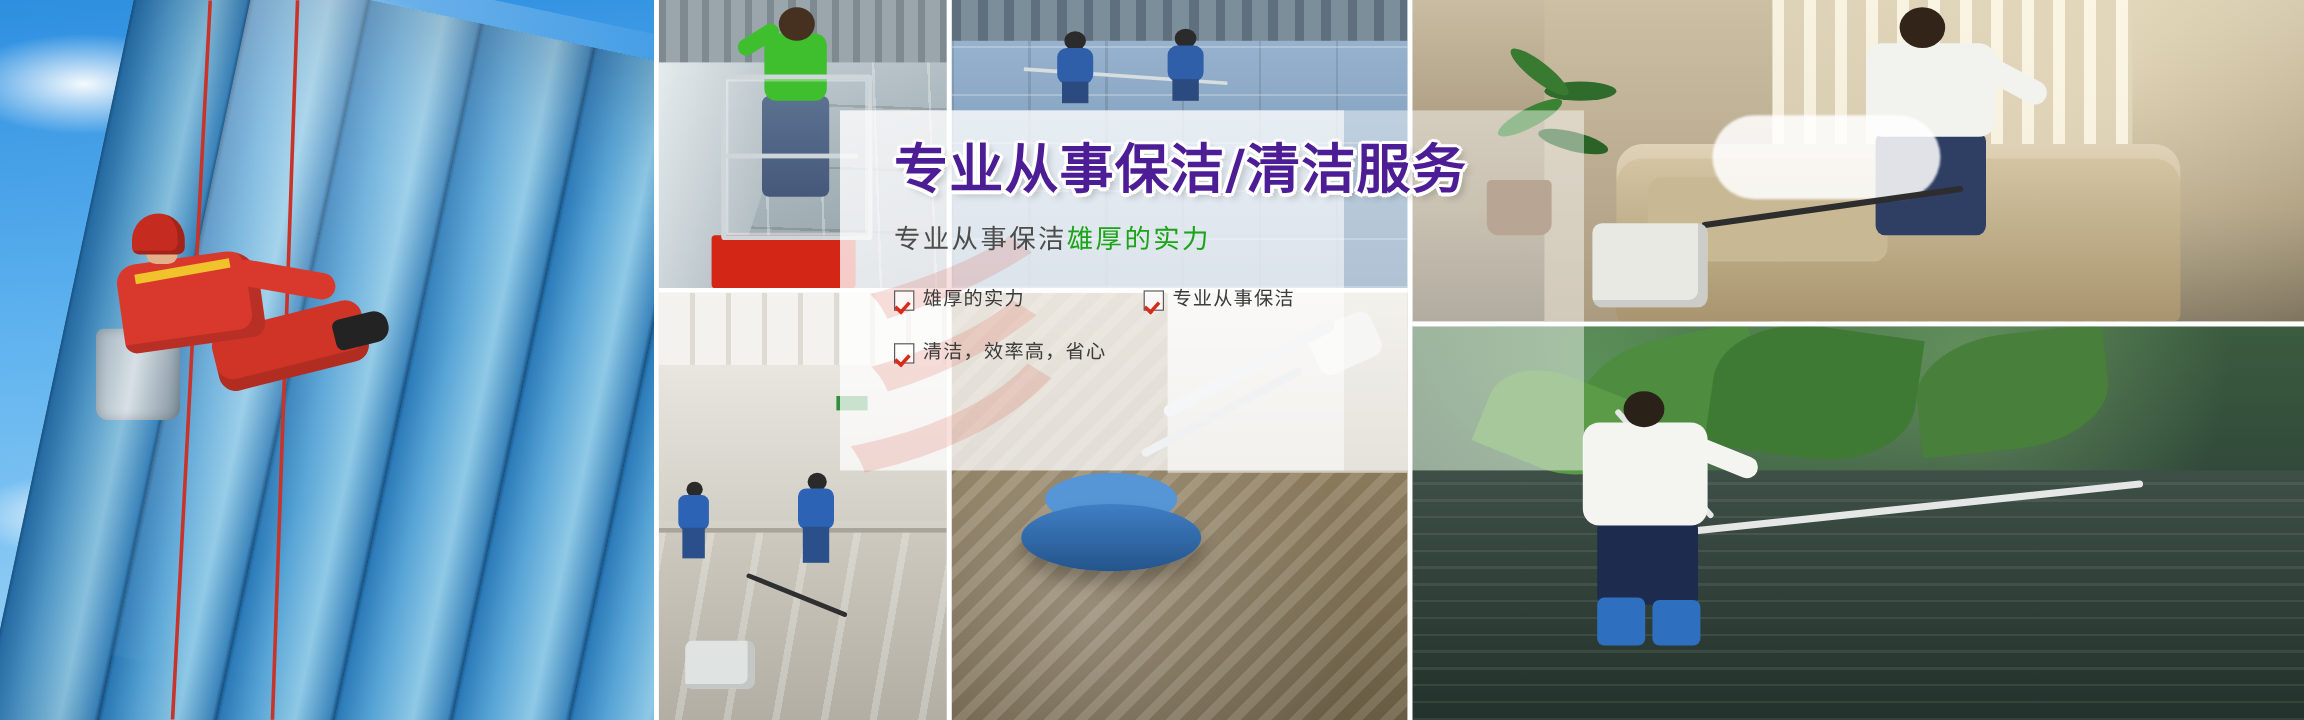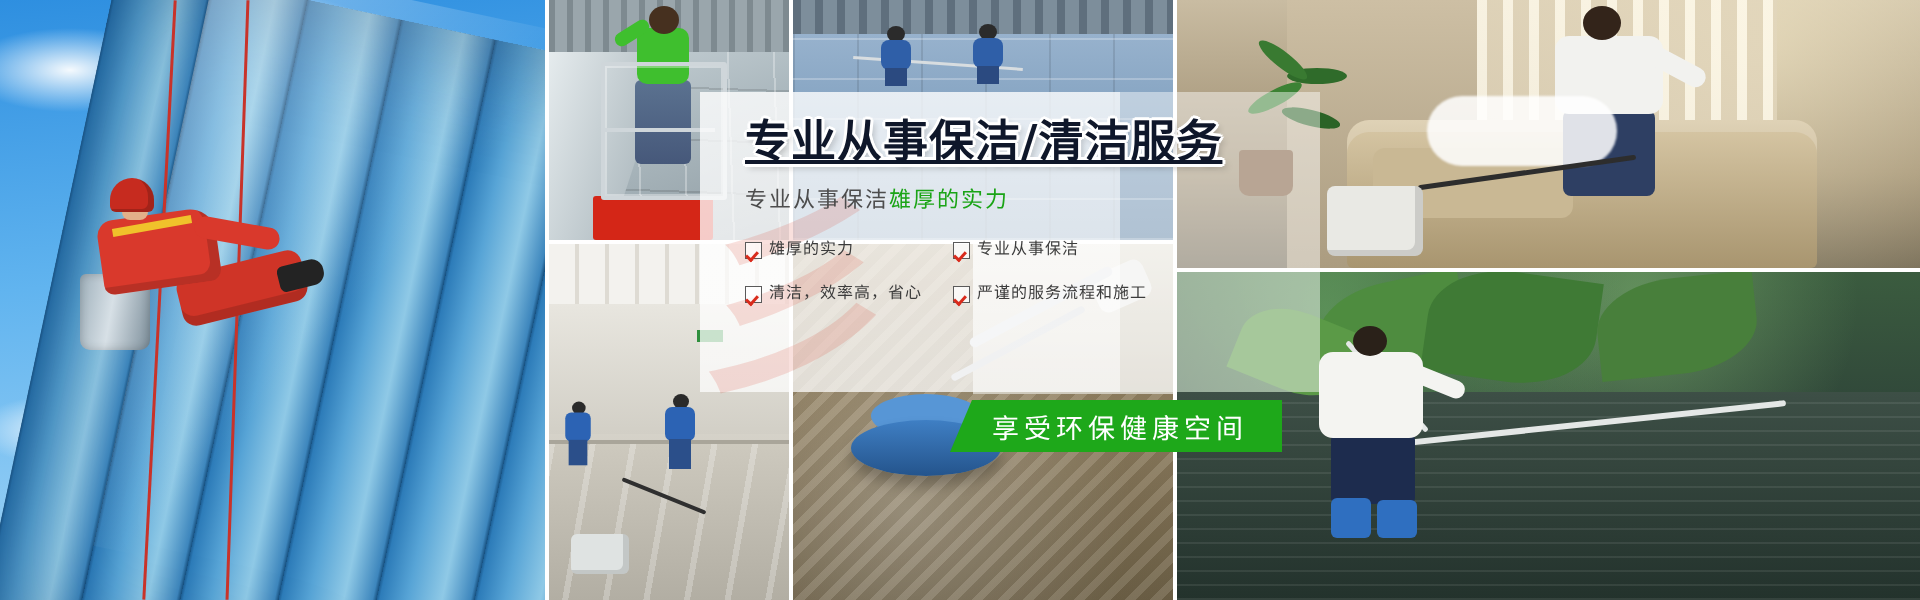--- a/index.html
+++ b/index.html
@@ -198,28 +198,27 @@
     font-size:210px;line-height:1;color:rgba(215,60,45,.16);
     font-family:"DejaVu Sans","Liberation Sans",sans-serif;font-weight:700;
     transform:skewX(-6deg);
   }
 
   
   .content{position:absolute;left:745px;top:118px;width:640px;}
 
   .headline{
     font-size:45px;line-height:1.05;font-weight:700;letter-spacing:1px;
-    color:#0f172a;
+    color:#4c1d95;
     -webkit-text-stroke:0;
     text-shadow:
       -2px -2px 0 #ffffff, 2px -2px 0 #ffffff, -2px 2px 0 #ffffff, 2px 2px 0 #ffffff,
       -3px 0 0 #ffffff, 3px 0 0 #ffffff, 0 -3px 0 #ffffff, 0 3px 0 #ffffff,
       4px 4px 6px rgba(0,0,0,.22);
     white-space:nowrap;
-    text-decoration:underline;
   }
   .subline{
     margin-top:16px;
     font-size:22px;color:#4d4d4d;letter-spacing:2px;white-space:nowrap;
   }
   .subline .hi{color:#1aa416;}
 
   .features{
     margin-top:22px;width:400px;
     display:grid;grid-template-columns:190px 210px;grid-row-gap:20px;
@@ -402,22 +401,17 @@
         <span>雄厚的实力</span>
       </div>
       <div class="feat col2">
         <span class="cbox"></span>
         <span>专业从事保洁</span>
       </div>
       <div class="feat">
         <span class="cbox"></span>
         <span>清洁，效率高，省心</span>
       </div>
-      <div class="feat col2">
-        <span class="cbox"></span>
-        <span>严谨的服务流程和施工</span>
-      </div>
-    </div>
-
-    <div class="cta">享受环保健康空间</div>
+    </div>
+
   </div>
 
 </div>
 
 </body></html>

